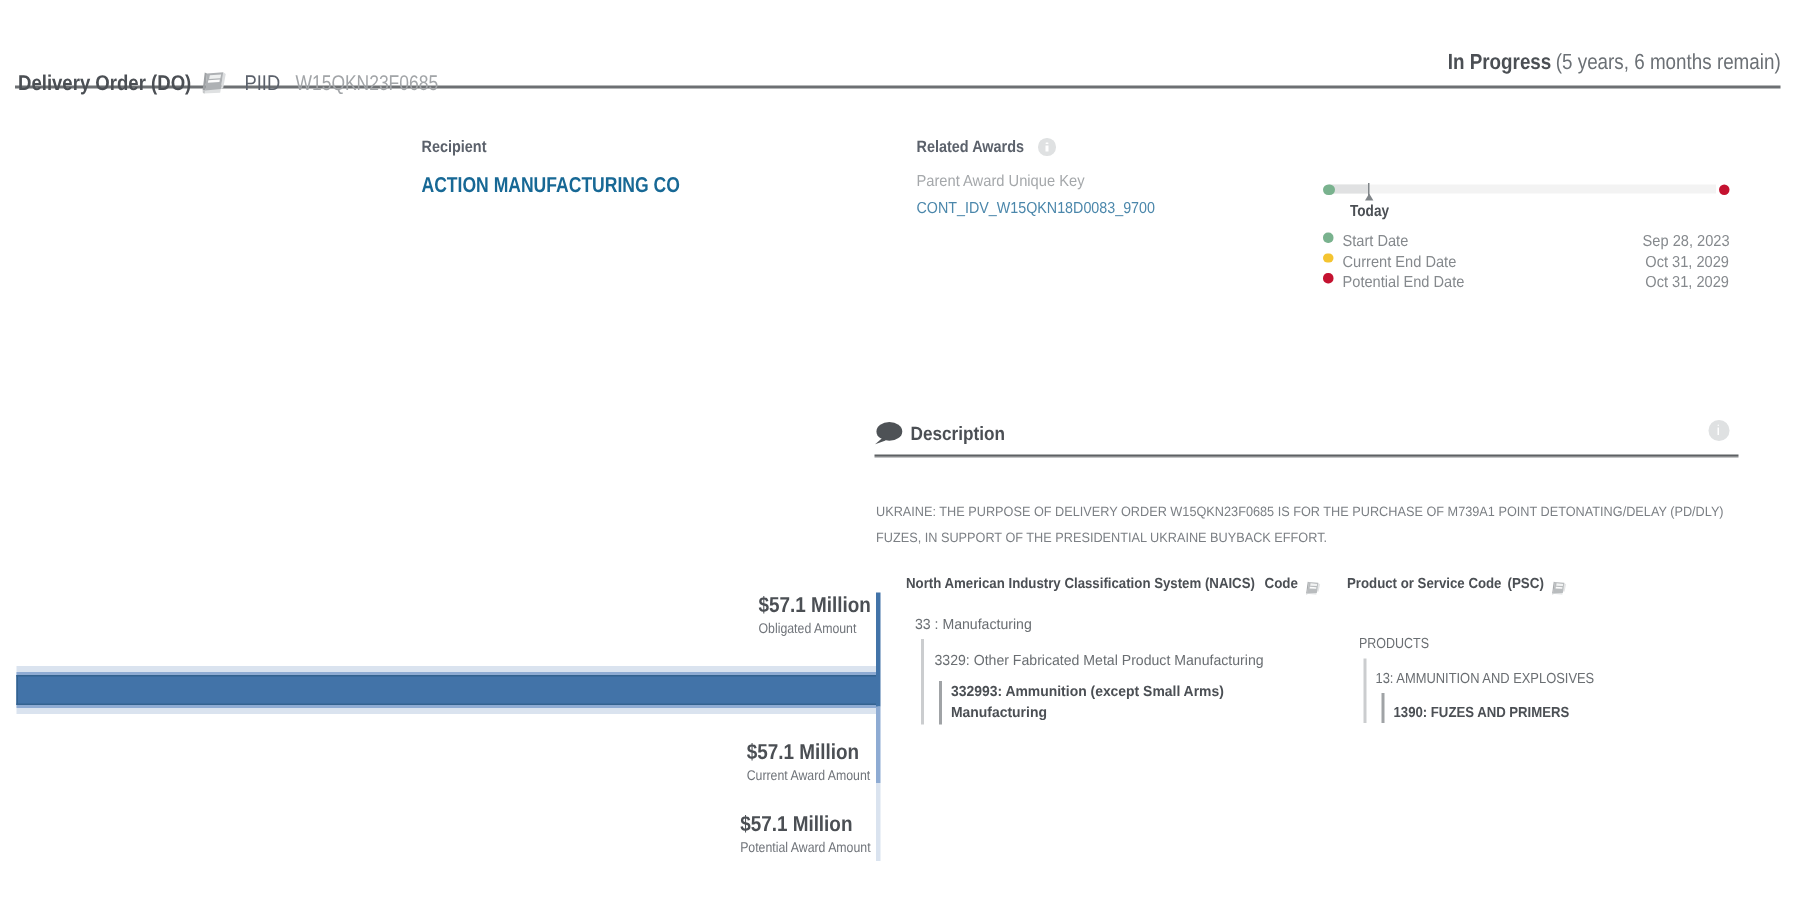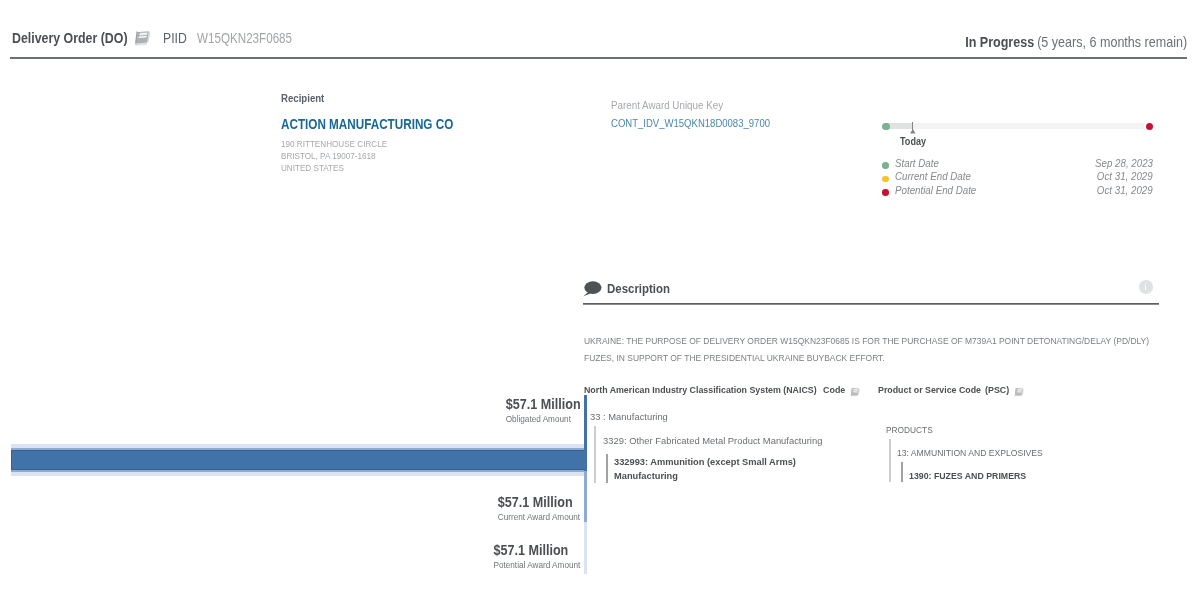--- a/index.html
+++ b/index.html
@@ -2,21 +2,21 @@
 <html><head>
 <meta charset="utf-8">
 <style>
   *{box-sizing:border-box;margin:0;padding:0;}
   html,body{width:1200px;height:607px;background:#ffffff;overflow:hidden;}
   body{font-family:"Liberation Sans",sans-serif;color:#323a45;-webkit-font-smoothing:antialiased;transform:translateZ(0);}
   .page{position:relative;width:1200px;height:607px;transform:translateZ(0);}
 
   
     .hdr{position:absolute;left:10px;top:30px;width:1177px;height:29px;border-bottom:2px solid #6d7073;}
-  .hdr-left{position:absolute;left:2px;top:0;display:flex;align-items:flex-start;height:27px;}
+  .hdr-left{position:absolute;left:2px;top:12px;display:flex;align-items:center;height:27px;}
   .hdr-type{font-size:14.2px;font-weight:700;color:#4b4f54;display:inline-block;transform:scaleX(0.872);transform-origin:left center;white-space:nowrap;width:114px;}
   .glossary-ico{position:relative;top:-1px;margin-left:6px;width:19px;height:17px;display:inline-block;flex:0 0 auto;}
   .hdr-piid-lbl{font-size:14.2px;color:#5b616b;margin-left:12px;display:inline-block;transform:scaleX(0.86);transform-origin:left center;width:24px;}
   .hdr-piid-val{font-size:14.2px;color:#a2a5a8;margin-left:9.5px;display:inline-block;transform:scaleX(0.82);transform-origin:left center;white-space:nowrap;}
   .hdr-right{position:absolute;right:0;top:-2px;white-space:nowrap;height:27px;line-height:27px;transform:scaleX(0.86);transform-origin:right center;}
   .hdr-status{font-size:14.6px;font-weight:700;color:#4b4f54;}
   .hdr-status-det{font-size:14.6px;color:#6b7075;margin-left:-1px;}
 
   
   .ov{position:absolute;top:88px;left:0;width:1200px;height:120px;}
@@ -49,42 +49,42 @@
   .tl{position:absolute;left:882px;top:35px;width:275px;height:19px;}
   .tl-track{position:absolute;left:4px;top:0.3px;width:258px;height:6.2px;background:#f3f3f3;}
   .tl-fill{position:absolute;left:4px;top:0.3px;width:25.6px;height:6.2px;background:#e0e1e2;}
   .tl-dot-start{position:absolute;left:0.3px;top:-0.2px;width:7.4px;height:7.4px;border-radius:50%;background:#79b28e;}
   .tl-dot-end{position:absolute;left:263.5px;top:-0.2px;width:7.6px;height:7.6px;border-radius:50%;background:#c41230;}
   .tl-marker{position:absolute;left:30.2px;top:-0.9px;width:1.2px;height:9.4px;background:#808589;}
   .tl-caret{position:absolute;left:28.1px;top:6.1px;width:5.6px;height:4.6px;line-height:0;}
   .tl-caret svg{display:block;}
     .tl-today{position:absolute;left:899.5px;top:46.5px;font-size:10.6px;font-weight:700;color:#4b4f54;display:inline-block;transform:scaleX(0.855);transform-origin:left center;}
       .dates-rows{position:absolute;left:882px;top:67px;width:271px;}
-    .d-row{display:flex;align-items:flex-end;height:13.7px;font-style:italic;}
+    .d-row{display:flex;align-items:flex-start;height:13.7px;}
   .d-dot{width:6.6px;height:6.6px;border-radius:50%;flex:0 0 auto;}
     .d-name{margin-left:6.5px;font-size:10.6px;color:#85898d;display:inline-block;transform:scaleX(0.92);transform-origin:left center;white-space:nowrap;}
   .d-val{margin-left:auto;font-size:10.6px;color:#85898d;display:inline-block;transform:scaleX(0.92);transform-origin:right center;white-space:nowrap;}
 
   
   .sec{position:absolute;}
     .sec-hd{position:relative;height:30px;display:flex;align-items:center;}
   .sec-rule{position:absolute;left:0;top:30px;height:1px;width:100%;background:#5d6063;}
   .sec-rule::after{content:'';position:absolute;left:0;top:1px;height:1px;width:100%;background:rgba(93,96,99,0.72);}
     .sec-title{font-size:12.8px;font-weight:700;color:#4b4f54;display:inline-block;transform:scaleX(0.895);transform-origin:left center;white-space:nowrap;}
     .sec-hd .info-ico{position:absolute;right:6.5px;top:6.8px;width:13.8px;height:13.8px;}
   .sec-hd .info-ico::before{left:6.25px;top:2.9px;width:1.5px;height:1.5px;}
   .sec-hd .info-ico::after{left:6.25px;top:5.5px;width:1.5px;height:4.6px;}
     .bubble-ico{width:19px;height:16px;margin-right:5px;position:relative;top:0.5px;flex:0 0 auto;}
     .sec-left{left:11.5px;top:273px;width:575.5px;}
     .sec-right{left:583px;top:273px;width:576px;}
 
   
     .desc-text{position:absolute;left:0.7px;top:59.5px;width:620px;font-size:9px;color:#7b7f84;line-height:17.7px;transform:scaleX(0.941);transform-origin:left top;}
   .codes{position:absolute;left:0;top:0;width:577px;}
-  .code-col{position:absolute;top:0;}
+  .code-col{position:absolute;top:0;margin-left:20px;}
   .code-hd{display:flex;align-items:center;font-size:9.7px;font-weight:700;color:#4b4f54;white-space:nowrap;height:12px;}
   .code-hd>span:first-child{display:inline-block;transform:scaleX(0.911);transform-origin:left center;flex:0 0 auto;}
   #naics-lbl{width:232.7px;}
   #psc-lbl{width:100.3px;}
   #naics-cw{width:22.1px;}
   #psc-cw{width:25.3px;}
   .code-hd .cw{display:inline-block;transform:scaleX(0.92);transform-origin:left center;flex:0 0 auto;}
   .code-hd .gl{width:10.5px;height:10px;display:inline-block;position:relative;top:3px;left:-0.5px;flex:0 0 auto;}
   .lvl{font-size:9.7px;color:#6a6e72;line-height:13.6px;position:absolute;white-space:nowrap;transform-origin:left top;}
   .lvl1{transform:scaleX(0.97);}
@@ -130,28 +130,27 @@
       <span class="hdr-status-det">(5 years, 6 months remain)</span>
     </div>
   </div>
 
   <div class="ov">
 
 
     <div class="col col-recipient">
       <div class="col-label">Recipient</div>
       <a class="big-link recip">ACTION MANUFACTURING CO</a>
-      <div class="addr">
-        <div>190 RITTENHOUSE CIRCLE</div>
-        <div>BRISTOL, PA 19007-1618</div>
-        <div>UNITED STATES</div>
-      </div>
     </div>
 
     <div class="col col-related">
+      <div class="lbl-row">
+        <span class="col-label">Related Awards</span>
+        <span class="info-ico" style="margin-left:-1px;"></span>
+      </div>
       <div class="sub-lbl">Parent Award Unique Key</div>
       <a class="rel-link">CONT_IDV_W15QKN18D0083_9700</a>
     </div>
 
 
     <div class="tl">
       <div class="tl-track"></div>
       <div class="tl-fill"></div>
       <div class="tl-dot-start"></div>
       <div class="tl-dot-end"></div>

